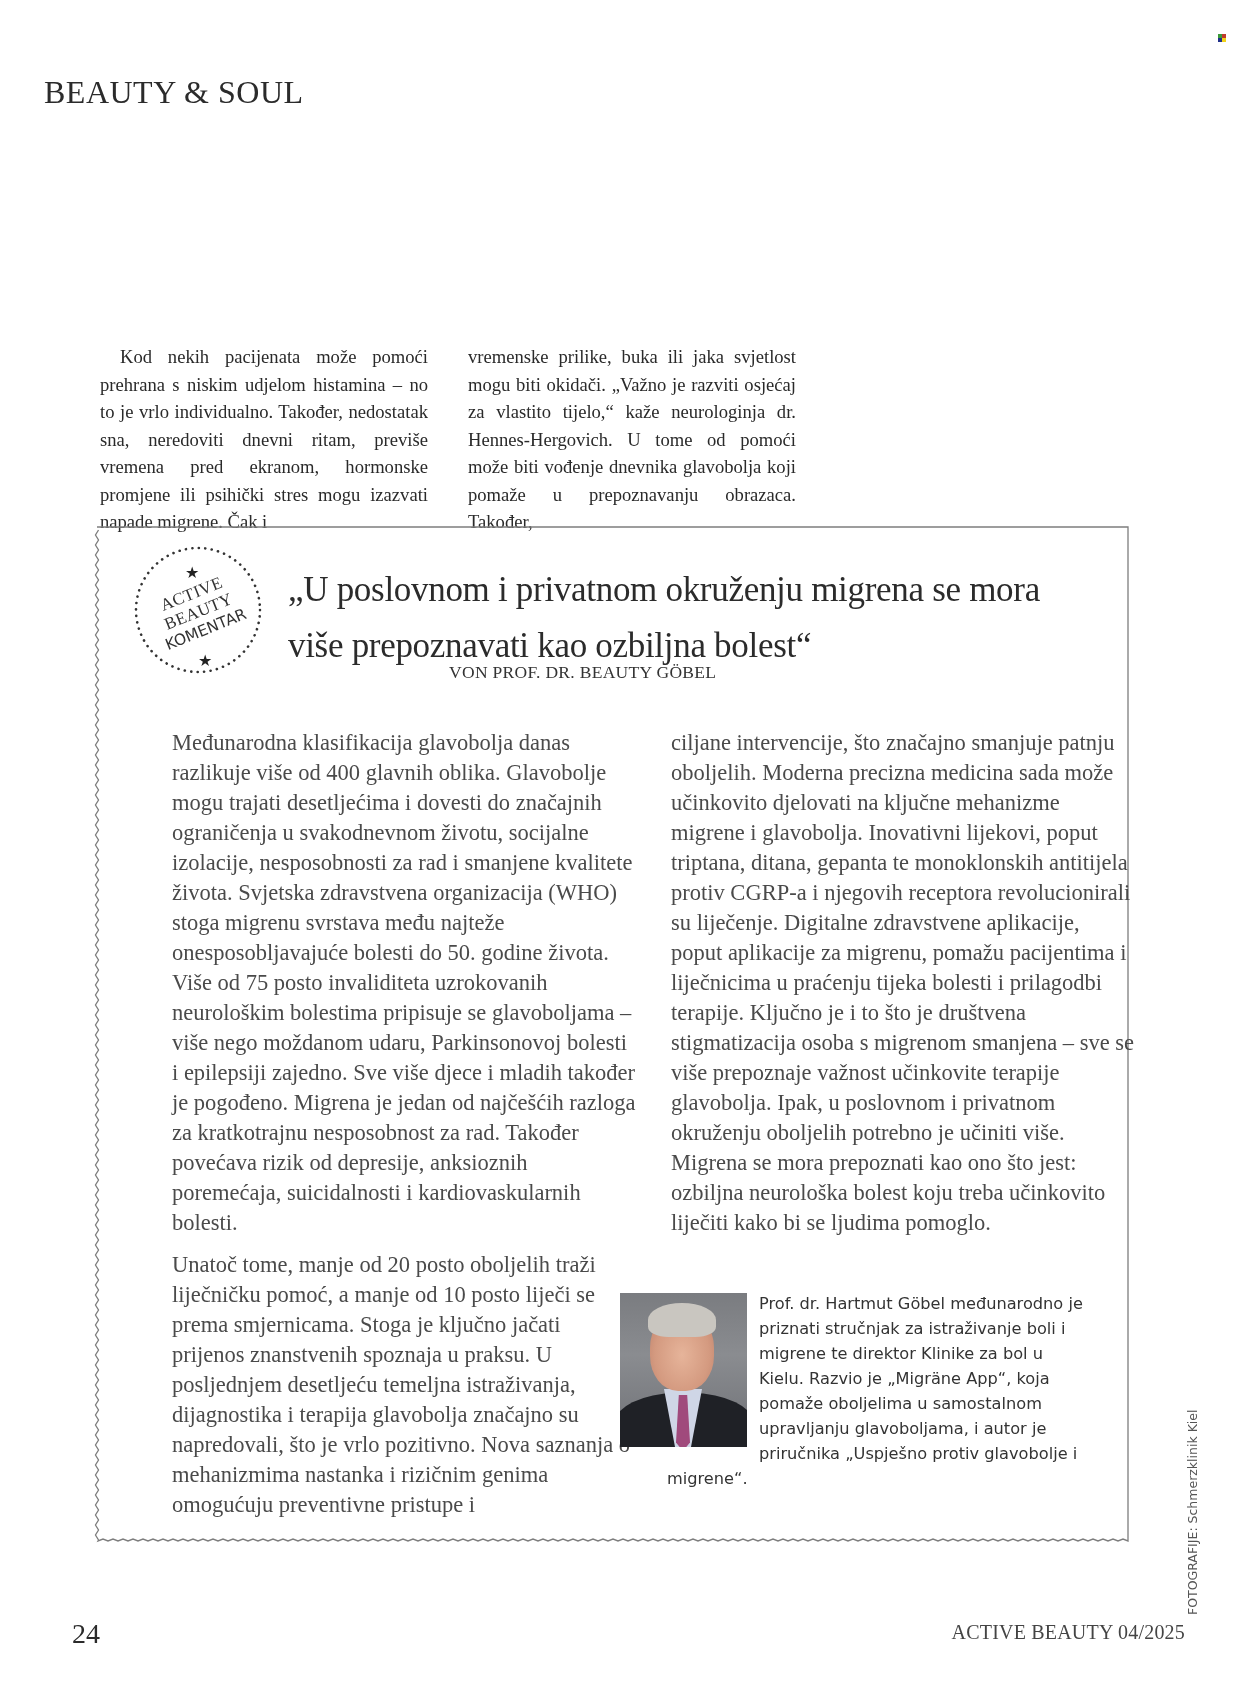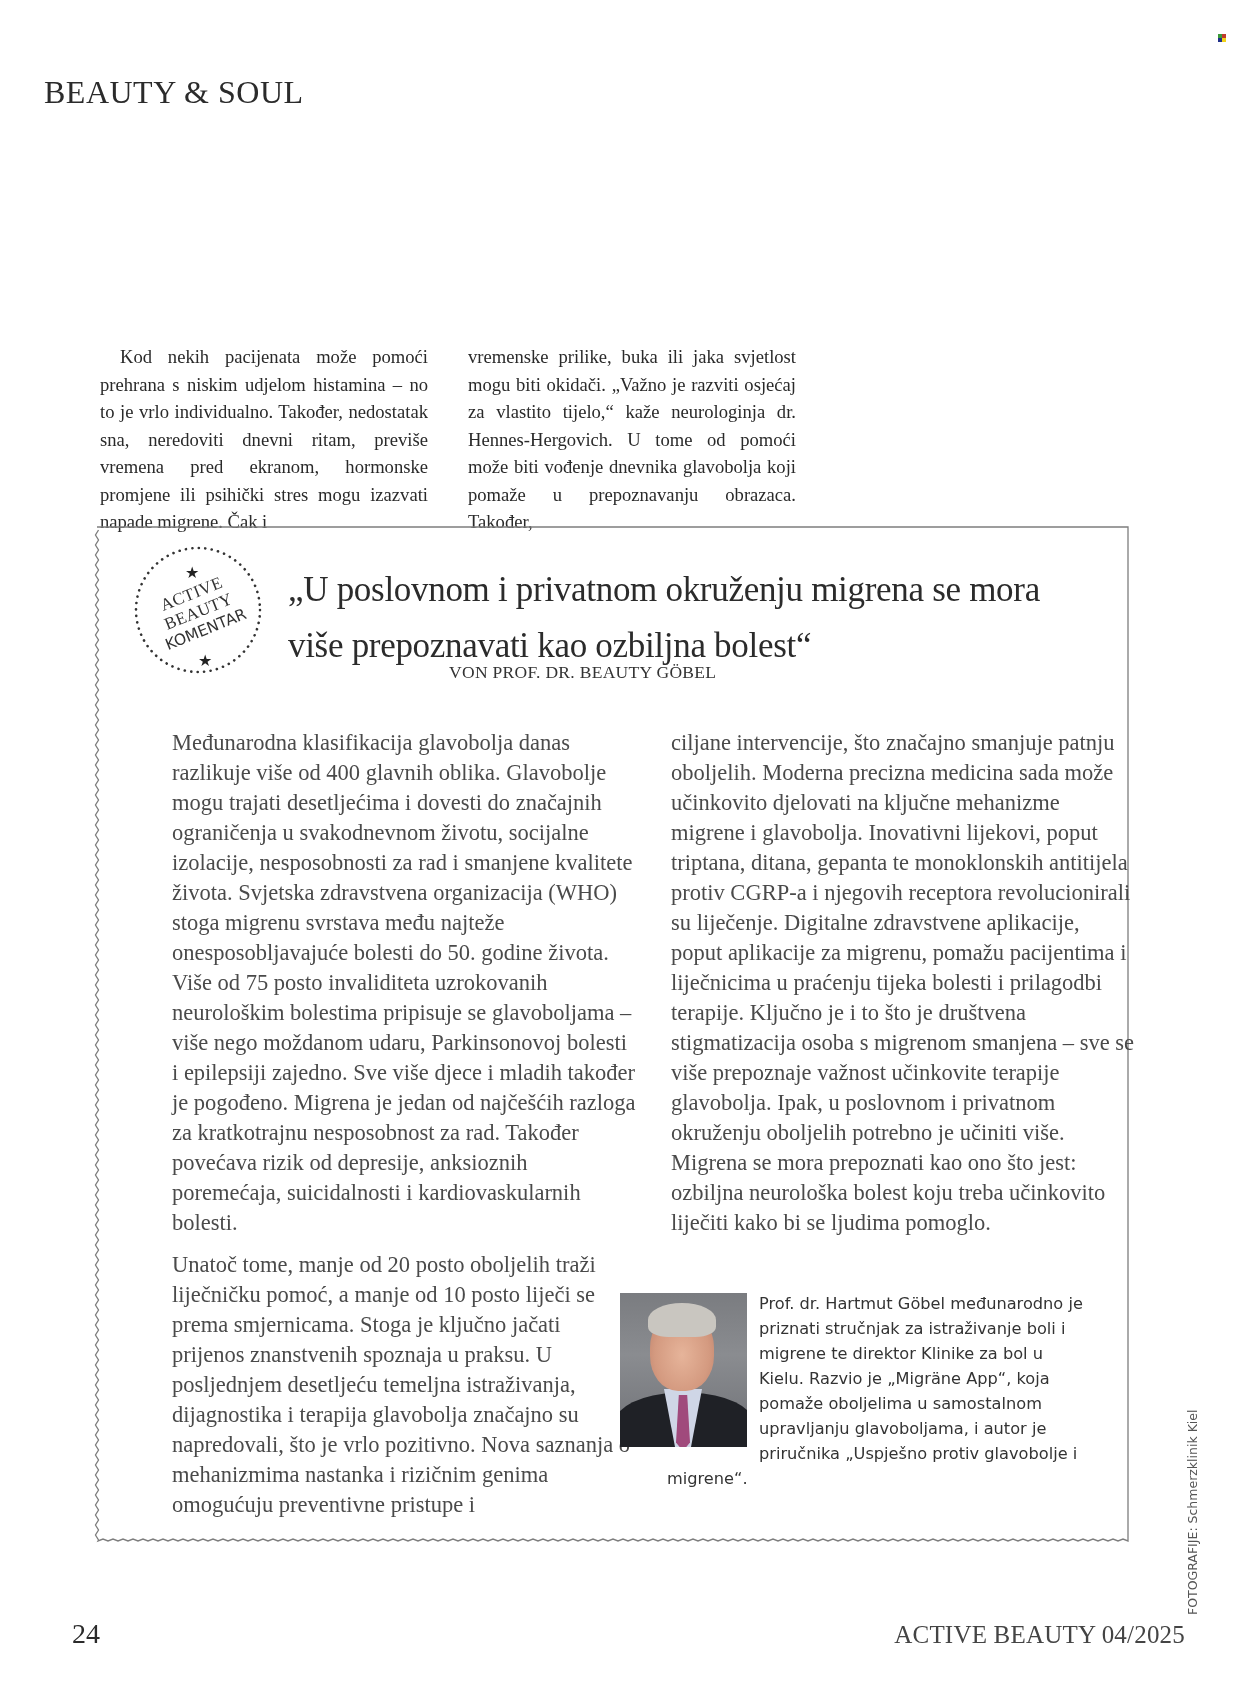--- a/index.html
+++ b/index.html
@@ -33,21 +33,21 @@
   .profile-photo .head { position: absolute; left: 30px; top: 18px; width: 64px; height: 80px; border-radius: 46% 46% 44% 44%; background: radial-gradient(ellipse at 50% 55%, #e6b49a 0%, #d49a80 60%, #b97d68 100%); }
   .profile-photo .hair { position: absolute; left: 28px; top: 10px; width: 68px; height: 34px; border-radius: 50% 50% 30% 30%; background: #c9c6c0; }
   .profile-photo .suit { position: absolute; left: -6px; top: 100px; width: 140px; height: 70px; border-radius: 45% 45% 0 0; background: #1f2126; }
   .profile-photo .shirt { position: absolute; left: 44px; top: 96px; width: 38px; height: 60px; background: #cfd6e6; clip-path: polygon(0 0, 100% 0, 70% 100%, 30% 100%); }
   .profile-photo .tie { position: absolute; left: 56px; top: 102px; width: 14px; height: 56px; background: #a04a7c; clip-path: polygon(20% 0, 80% 0, 100% 85%, 50% 100%, 0 85%); }
   .profile-text { font-family: "DejaVu Sans", sans-serif; font-size: 16.2px; line-height: 25px; color: #333; padding-left: 47px; }
 
   .photo-credit { position: absolute; left: 1185px; top: 1615px; transform: rotate(-90deg); transform-origin: left top; font-family: "DejaVu Sans", sans-serif; font-size: 12.5px; color: #555; white-space: nowrap; }
 
   .page-number { position: absolute; left: 72px; top: 1618px; font-size: 28px; color: #2b2b2b; }
-  .footer-issue { position: absolute; right: 65px; top: 1621px; font-size: 25px; color: #444; letter-spacing: 0.2px; }
+  .footer-issue { position: absolute; right: 65px; top: 1621px; font-size: 20px; color: #444; letter-spacing: 0.2px; }
 </style>
 </head>
 <body>
 
 <h1 class="section-title">BEAUTY &amp; SOUL</h1>
 <div class="color-mark">
   <span style="background: rgb(58, 154, 58);"></span>
   <span style="background: rgb(192, 57, 43);"></span>
   <span style="background: rgb(31, 47, 138);"></span>
   <span style="background: rgb(241, 210, 26);"></span>

